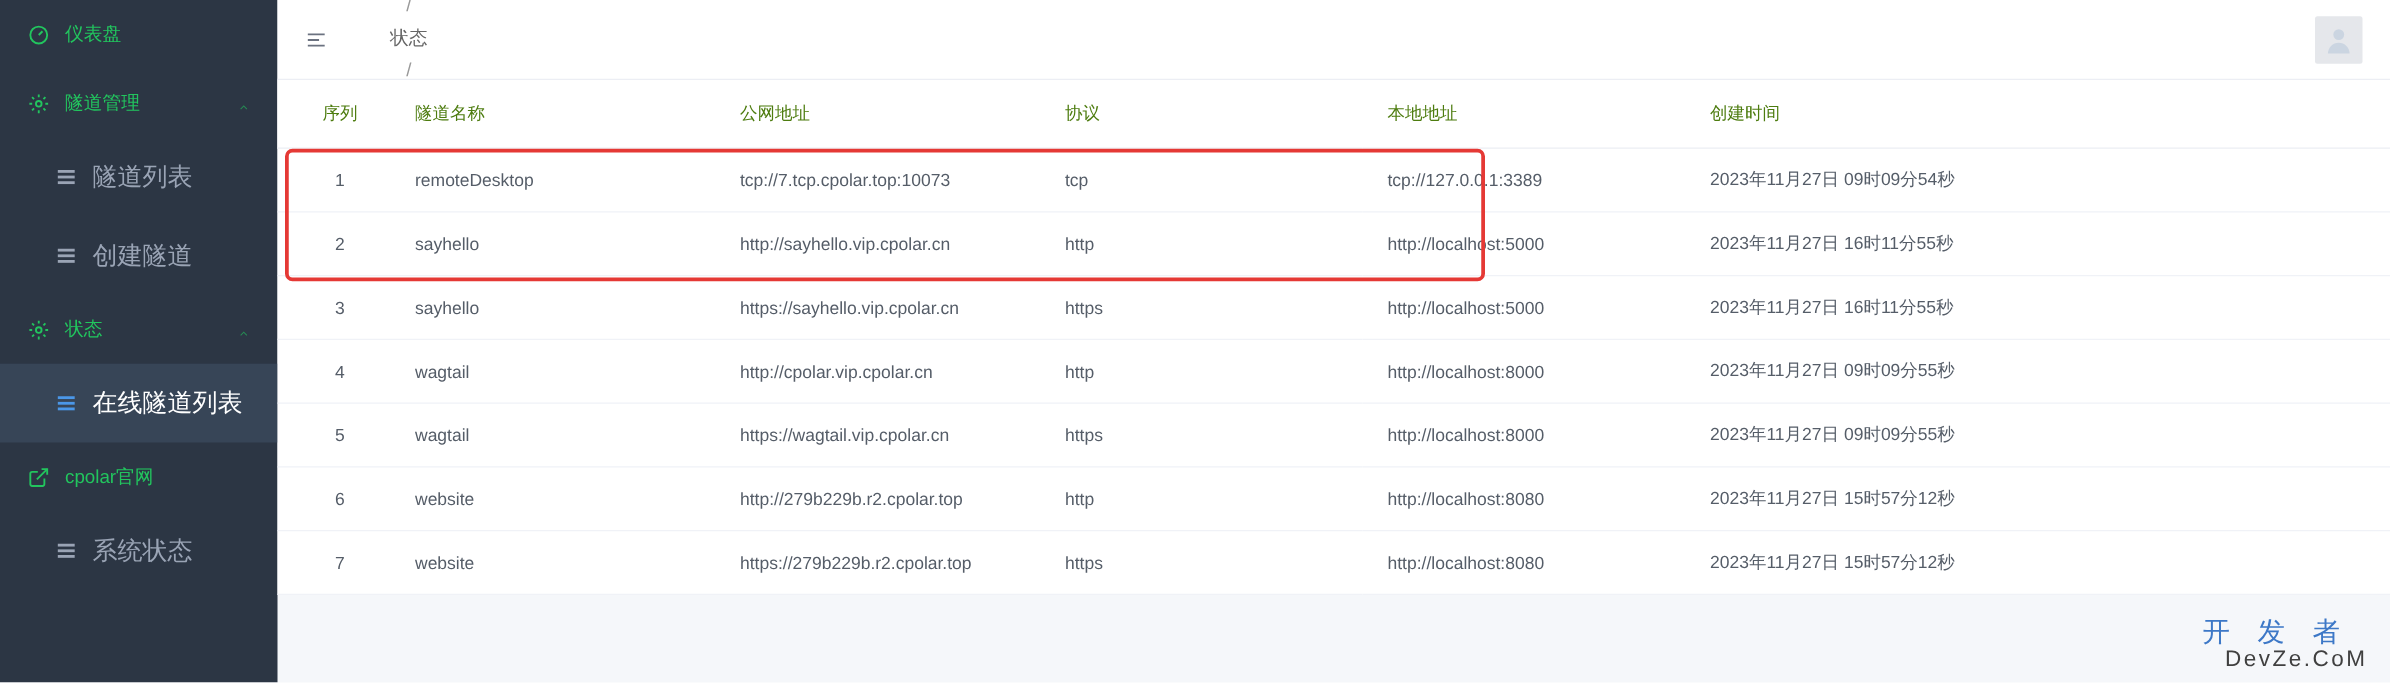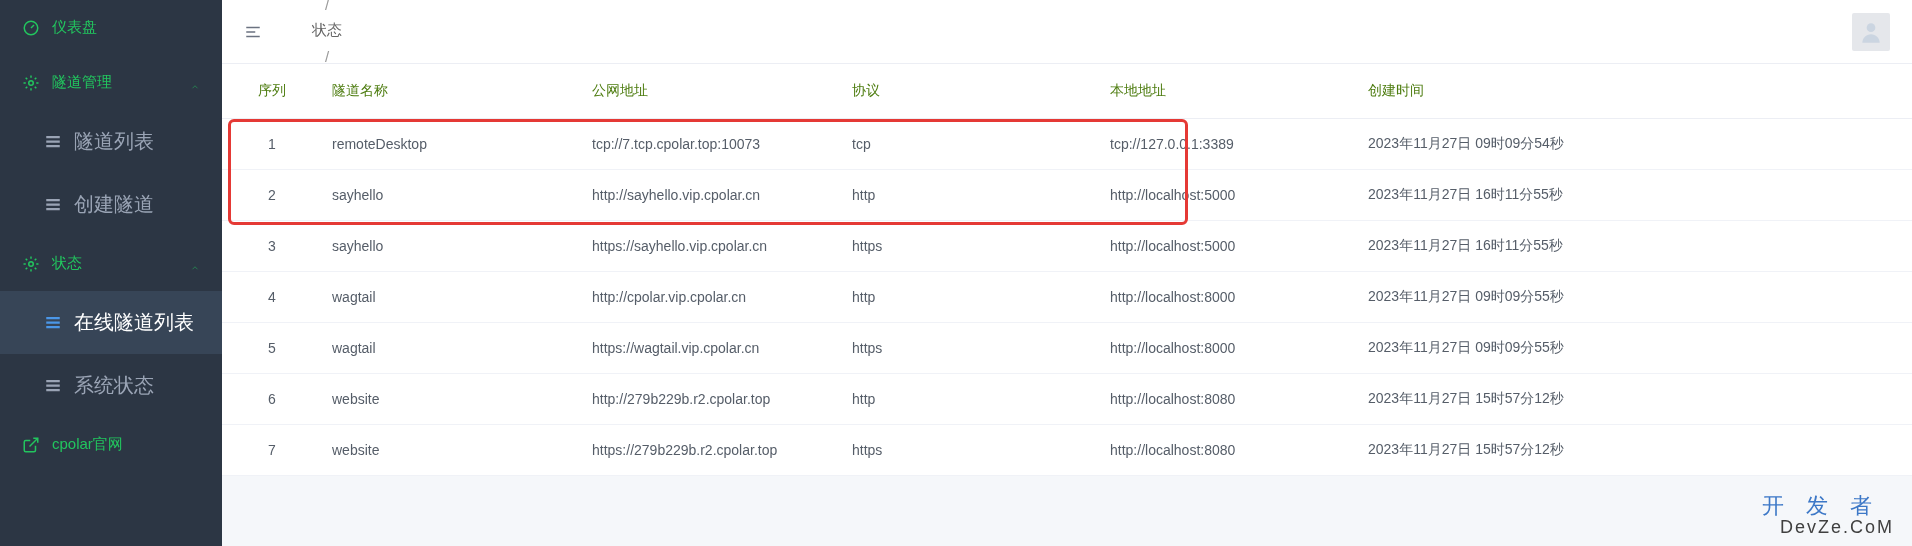--- a/index.html
+++ b/index.html
@@ -204,39 +204,39 @@
     <div class="sidebar-item level2 active">
       <span class="icon ico" style="color:#4b97e8">
           <svg viewBox="0 0 24 24" fill="currentColor">
             <rect x="3" y="4" width="18" height="3"></rect>
             <rect x="3" y="10" width="18" height="3"></rect>
             <rect x="3" y="16" width="18" height="3"></rect>
           </svg>
         </span>
       <span>在线隧道列表</span>
     </div>
+    <div class="sidebar-item">
+      <span class="icon ico">
+          <svg viewBox="0 0 24 24" fill="none" stroke="currentColor" stroke-width="2">
+            <path d="M18 13v6a2 2 0 0 1-2 2H5a2 2 0 0 1-2-2V8a2 2 0 0 1 2-2h6"></path>
+            <polyline points="15 3 21 3 21 9"></polyline>
+            <line x1="10" y1="14" x2="21" y2="3"></line>
+          </svg>
+        </span>
+      <span>cpolar官网</span>
+    </div>
     <div class="sidebar-item level2">
       <span class="icon ico">
           <svg viewBox="0 0 24 24" fill="currentColor">
             <rect x="3" y="4" width="18" height="3"></rect>
             <rect x="3" y="10" width="18" height="3"></rect>
             <rect x="3" y="16" width="18" height="3"></rect>
           </svg>
         </span>
       <span>系统状态</span>
-    </div>
-    <div class="sidebar-item">
-      <span class="icon ico">
-          <svg viewBox="0 0 24 24" fill="none" stroke="currentColor" stroke-width="2">
-            <path d="M18 13v6a2 2 0 0 1-2 2H5a2 2 0 0 1-2-2V8a2 2 0 0 1 2-2h6"></path>
-            <polyline points="15 3 21 3 21 9"></polyline>
-            <line x1="10" y1="14" x2="21" y2="3"></line>
-          </svg>
-        </span>
-      <span>cpolar官网</span>
     </div>
   </aside>
 
   <main class="main">
     <div class="topbar">
       <span class="menu-toggle ico"><svg viewBox="0 0 24 24" fill="none" stroke="currentColor" stroke-width="2">
             <line x1="3" y1="6" x2="21" y2="6"></line>
             <line x1="3" y1="12" x2="15" y2="12"></line>
             <line x1="3" y1="18" x2="21" y2="18"></line>
           </svg></span>

